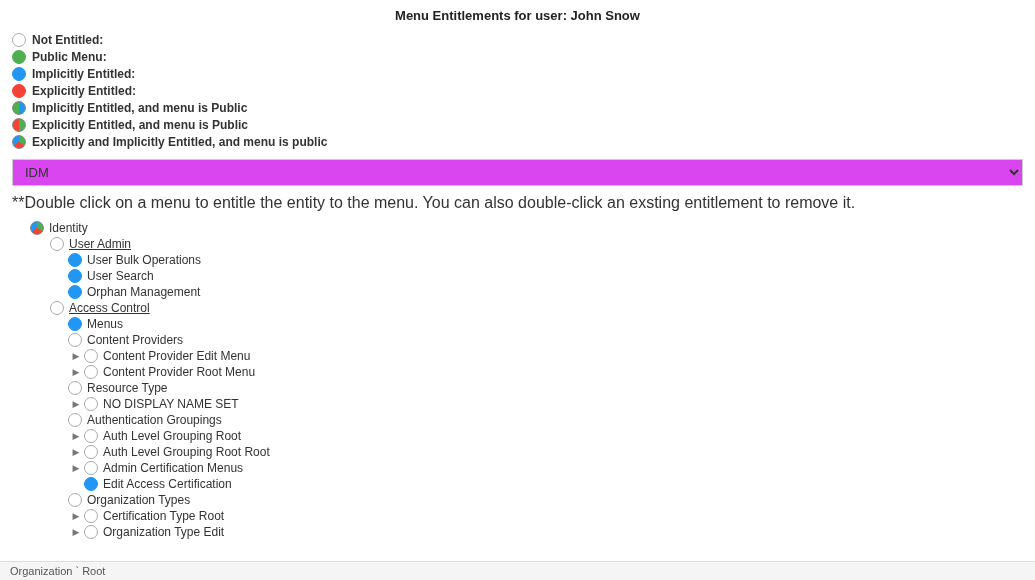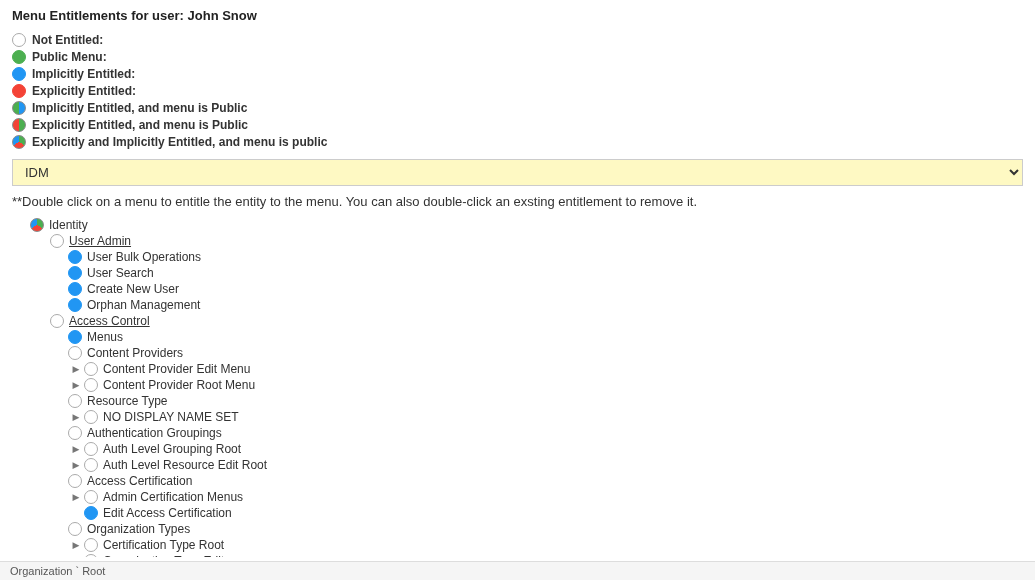--- a/index.html
+++ b/index.html
@@ -13,20 +13,21 @@
       overflow-x: hidden;
     }
     .page-wrapper {
       padding: 8px 12px;
     }
     .page-title {
       font-size: 13px;
       font-weight: bold;
       margin-bottom: 10px;
       color: #222;
+      text-align: center;
     }
     .legend {
       margin-bottom: 10px;
       text-align: right;
     }
     .legend-item {
       display: flex;
       align-items: center;
       margin-bottom: 3px;
       font-size: 12px;
@@ -67,26 +68,26 @@
       border: 1px solid #888;
     }
     .dropdown-wrapper {
       margin-bottom: 8px;
     }
     .dropdown-select {
       width: 100%;
       padding: 4px 8px;
       font-size: 13px;
       border: 1px solid #ccc;
-      background: #fef9c3;
+      background: #d946ef;
       appearance: auto;
       color: #333;
     }
     .instruction-text {
-      font-size: 13px;
+      font-size: 16px;
       color: #333;
       margin-bottom: 8px;
     }
     .tree-container {
       padding-left: 4px;
       overflow-y: auto;
       max-height: 340px;
     }
     .tree-node {
       display: flex;
@@ -196,25 +197,20 @@
         <span class="node-label">User Bulk Operations</span>
       </div>
       <div class="tree-node indent-3">
         <span class="expand-arrow"></span>
         <span class="node-icon icon-implicitly-entitled"></span>
         <span class="node-label">User Search</span>
       </div>
       <div class="tree-node indent-3">
         <span class="expand-arrow"></span>
         <span class="node-icon icon-implicitly-entitled"></span>
-        <span class="node-label">Create New User</span>
-      </div>
-      <div class="tree-node indent-3">
-        <span class="expand-arrow"></span>
-        <span class="node-icon icon-implicitly-entitled"></span>
         <span class="node-label">Orphan Management</span>
       </div>
       <div class="tree-node indent-2">
         <span class="expand-arrow"></span>
         <span class="node-icon icon-not-entitled"></span>
         <span class="node-label">Access Control</span>
       </div>
       <div class="tree-node indent-3">
         <span class="expand-arrow"></span>
         <span class="node-icon icon-implicitly-entitled"></span>
@@ -251,26 +247,21 @@
         <span class="node-label">Authentication Groupings</span>
       </div>
       <div class="tree-node indent-4">
         <span class="expand-arrow">▶</span>
         <span class="node-icon icon-not-entitled"></span>
         <span class="node-label">Auth Level Grouping Root</span>
       </div>
       <div class="tree-node indent-4">
         <span class="expand-arrow">▶</span>
         <span class="node-icon icon-not-entitled"></span>
-        <span class="node-label">Auth Level Resource Edit Root</span>
-      </div>
-      <div class="tree-node indent-3">
-        <span class="expand-arrow"></span>
-        <span class="node-icon icon-not-entitled"></span>
-        <span class="node-label">Access Certification</span>
+        <span class="node-label">Auth Level Grouping Root Root</span>
       </div>
       <div class="tree-node indent-4">
         <span class="expand-arrow">▶</span>
         <span class="node-icon icon-not-entitled"></span>
         <span class="node-label">Admin Certification Menus</span>
       </div>
       <div class="tree-node indent-4">
         <span class="expand-arrow"></span>
         <span class="node-icon icon-implicitly-entitled"></span>
         <span class="node-label">Edit Access Certification</span>

